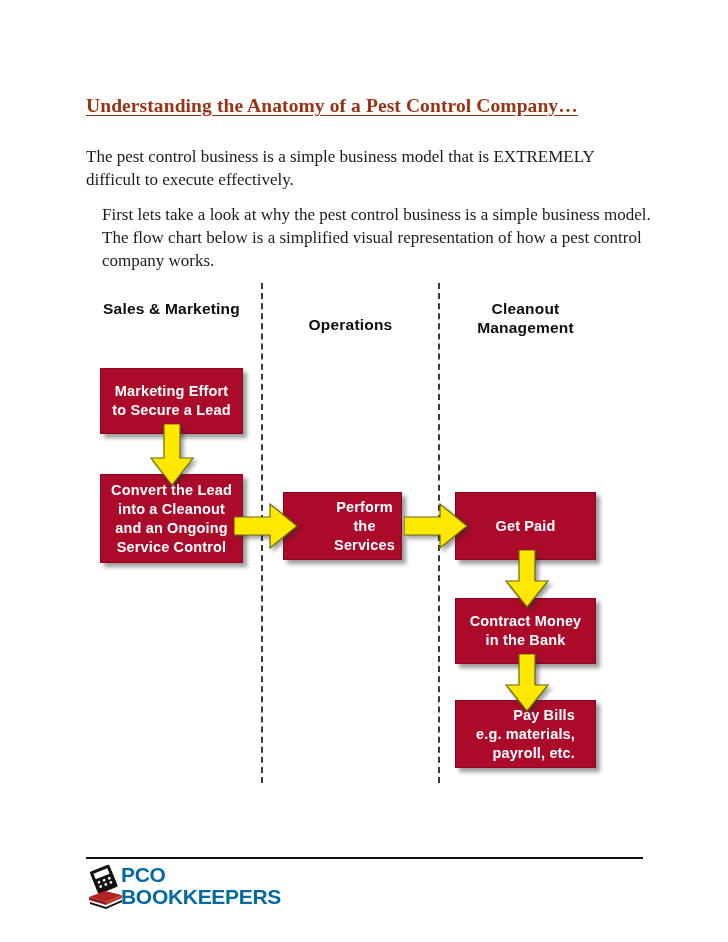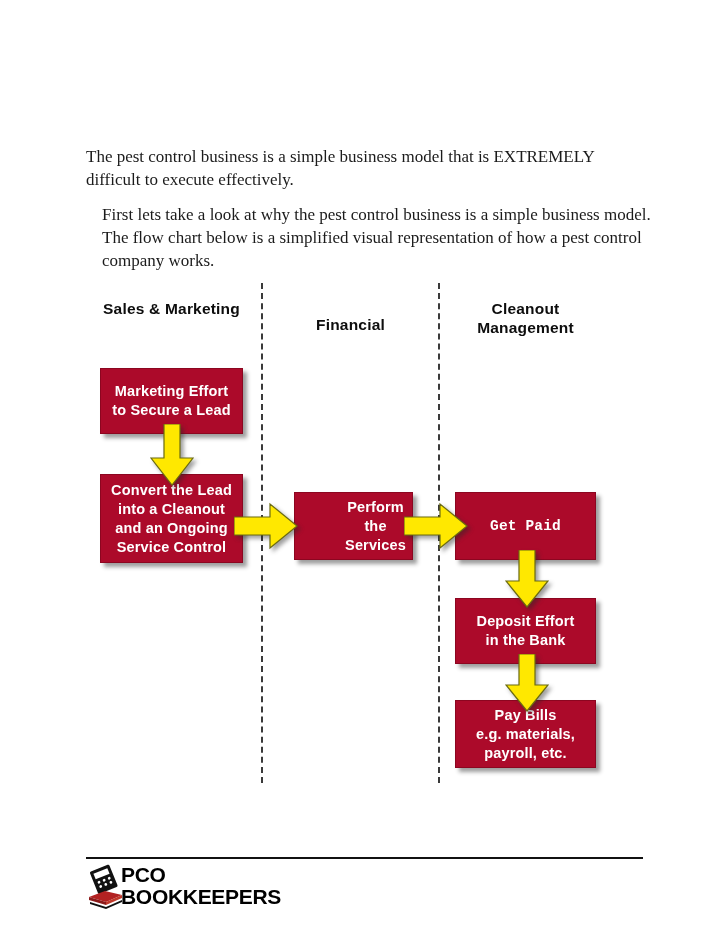--- a/index.html
+++ b/index.html
@@ -101,24 +101,24 @@
     line-height: 19px;
     letter-spacing: 0.15px;
     white-space: pre-line;
     border: 1px solid #8c0620;
     box-sizing: border-box;
     z-index: 3;
   }
 
   #box-marketing { left: 100px; top: 368px; width: 143px; height: 66px; }
   #box-convert   { left: 100px; top: 474px; width: 143px; height: 89px; }
-  #box-perform   { left: 294px; top: 492px; width: 119px; height: 68px; padding-left: 44px; }
-  #box-getpaid   { left: 455px; top: 492px; width: 141px; height: 68px; font-family: Liberation Mono, monospace; }
+  #box-perform   { left: 283px; top: 492px; width: 119px; height: 68px; padding-left: 44px; }
+  #box-getpaid   { left: 455px; top: 492px; width: 141px; height: 68px; }
   #box-deposit   { left: 455px; top: 598px; width: 141px; height: 66px; }
-  #box-paybills  { left: 455px; top: 700px; width: 141px; height: 68px; }
+  #box-paybills  { left: 455px; top: 700px; width: 141px; height: 68px; text-align: right; }
 
   
   .arrow {
     position: absolute;
     z-index: 5;
     filter: drop-shadow(3px 3px 2px rgba(40,40,40,0.45));
   }
   .arrow svg { display: block; }
 
   #arrow-down-1 { left: 150px; top: 424px; width: 44px; height: 62px; }
@@ -153,54 +153,55 @@
   }
   #logo-text {
     position: absolute;
     left: 33px;
     top: 0px;
     font-family: "Liberation Sans", "DejaVu Sans", sans-serif;
     font-weight: bold;
     font-size: 21px;
     line-height: 22px;
     letter-spacing: -0.3px;
-    color: #000000;
+    color: #0369a1;
     white-space: pre-line;
   }
 </style>
 </head>
 <body>
 
 <div class="page">
 
+  <h1 id="doc-title">Understanding the Anatomy of a Pest Control Company…</h1>
 
   <p class="para" id="para-1">The pest control business is a simple business model that is EXTREMELY difficult to execute effectively.</p>
   <p class="para" id="para-2">First lets take a look at why the pest control business is a simple business model. The flow chart below is a simplified visual representation of how a pest control company works.</p>
 
   <div id="flowchart">
 
     <div class="divider" id="divider-1"></div>
     <div class="divider" id="divider-2"></div>
 
     <div class="col-header" id="header-sales">Sales &amp;
 Marketing</div>
-    <div class="col-header" id="header-operations">Financial</div>
+    <div class="col-header" id="header-operations">Operations</div>
     <div class="col-header" id="header-financial">Cleanout
 Management</div>
 
     <div class="box" id="box-marketing">Marketing Effort
 to Secure a Lead</div>
     <div class="box" id="box-convert">Convert the Lead
 into a Cleanout
 and an Ongoing
 Service Control</div>
     <div class="box" id="box-perform">Perform the
 Services</div>
     <div class="box" id="box-getpaid">Get Paid</div>
-    <div class="box" id="box-deposit">Deposit Effort
+    <div class="box" id="box-deposit">Contract Money
 in the Bank</div>
     <div class="box" id="box-paybills">Pay Bills
 e.g. materials,
 payroll, etc.</div>
 
     <div class="arrow" id="arrow-down-1">
       <svg viewBox="0 0 44 62" width="44" height="62">
         <polygon points="14,0 30,0 30,34 43,34 22,61 1,34 14,34" fill="#ffe800" stroke="#6b6b10" stroke-width="1.2"></polygon>
       </svg>
     </div>

